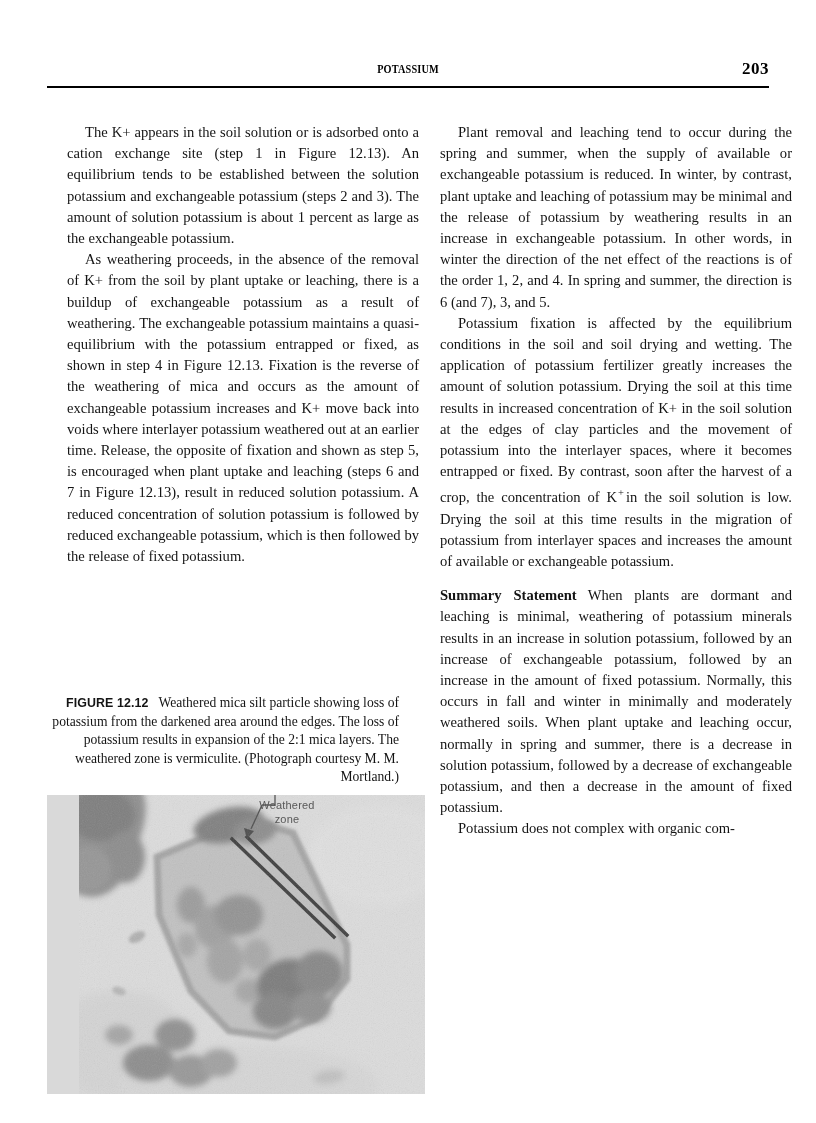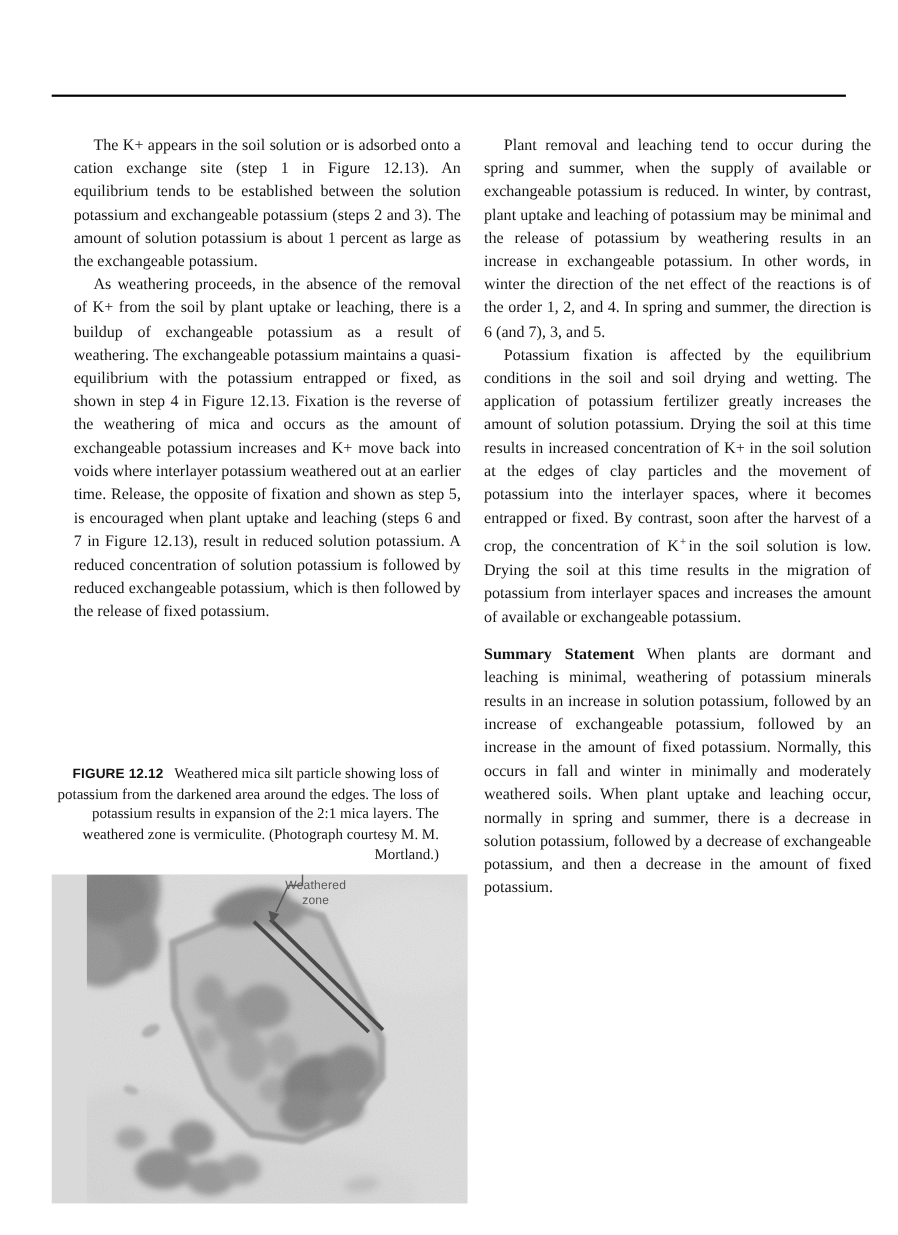--- a/index.html
+++ b/index.html
@@ -144,20 +144,24 @@
     left: 198px;
     top: 3px;
     width: 84px;
   }
 </style>
 </head>
 <body>
 
 <div class="page">
 
+  <div class="runhead">
+    <div class="runhead-title">POTASSIUM</div>
+    <div class="runhead-folio">203</div>
+  </div>
   <div class="runhead-rule"></div>
 
   <div class="col col-left">
     <p>The K+ appears in the soil solution or is adsorbed onto a cation exchange site (step 1 in Figure 12.13). An equilibrium tends to be established between the solution potassium and exchangeable potassium (steps 2 and 3). The amount of solution potassium is about 1 percent as large as the exchangeable potassium.</p>
     <p>As weathering proceeds, in the absence of the removal of K+ from the soil by plant uptake or leaching, there is a buildup of exchangeable potassium as a result of weathering. The exchangeable potassium maintains a quasi-equilibrium with the potassium entrapped or fixed, as shown in step 4 in Figure 12.13. Fixation is the reverse of the weathering of mica and occurs as the amount of exchangeable potassium increases and K+ move back into voids where interlayer potassium weathered out at an earlier time. Release, the opposite of fixation and shown as step 5, is encouraged when plant uptake and leaching (steps 6 and 7 in Figure 12.13), result in reduced solution potassium. A reduced concentration of solution potassium is followed by reduced exchangeable potassium, which is then followed by the release of fixed potassium.</p>
   </div>
 
   <div class="figure-block">
 
     <p class="fig-caption">
@@ -273,15 +277,16 @@
 
   <div class="col col-right">
     <p>Plant removal and leaching tend to occur during the spring and summer, when the supply of available or exchangeable potassium is reduced. In winter, by contrast, plant uptake and leaching of potassium may be minimal and the release of potassium by weathering results in an increase in exchangeable potassium. In other words, in winter the direction of the net effect of the reactions is of the order 1, 2, and 4. In spring and summer, the direction is 6 (and 7), 3, and 5.</p>
 
     <p><span>Potassium fixation is affected by the equilibrium conditions in the soil and soil drying and wetting. The application of potassium fertilizer greatly increases the amount of solution potassium. Drying the soil at this time results in increased concentration of K+ in the soil solution at the edges of clay particles and the movement of potassium into the interlayer spaces, where it becomes entrapped or fixed. By contrast, soon after the harvest of a crop, the concentration of K</span><sup class="plus">+</sup><span>in the soil solution is low. Drying the soil at this time results in the migration of potassium from interlayer spaces and increases the amount of available or exchangeable potassium.</span></p>
 
     <p style="height:13px;margin:0;"></p>
 
     <p class="noindent"><span class="runin">Summary Statement</span><span class="runin-gap"></span><span>When plants are dormant and leaching is minimal, weathering of potassium minerals results in an increase in solution  potassium, followed by an increase of exchangeable potassium, followed by an increase in the amount of fixed potassium. Normally, this occurs in fall and winter in minimally and moderately  weathered soils.  When plant uptake and leaching occur, normally in spring and summer, there is a decrease in solution potassium, followed by a decrease of exchangeable potassium, and then a decrease in the amount of fixed potassium.</span></p>
 
+    <p>Potassium does not complex with organic com-</p>
   </div>
 
 </div>
 
 </body></html>

